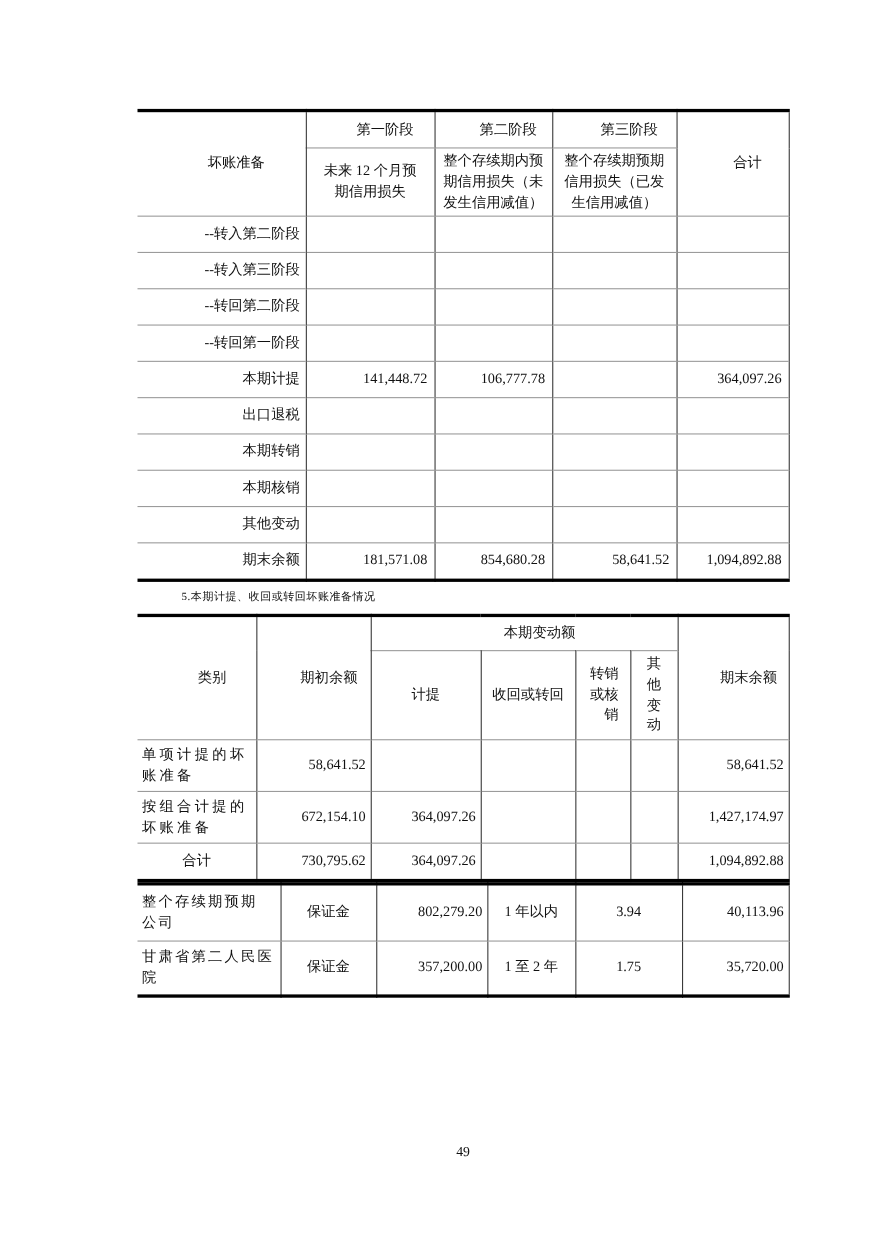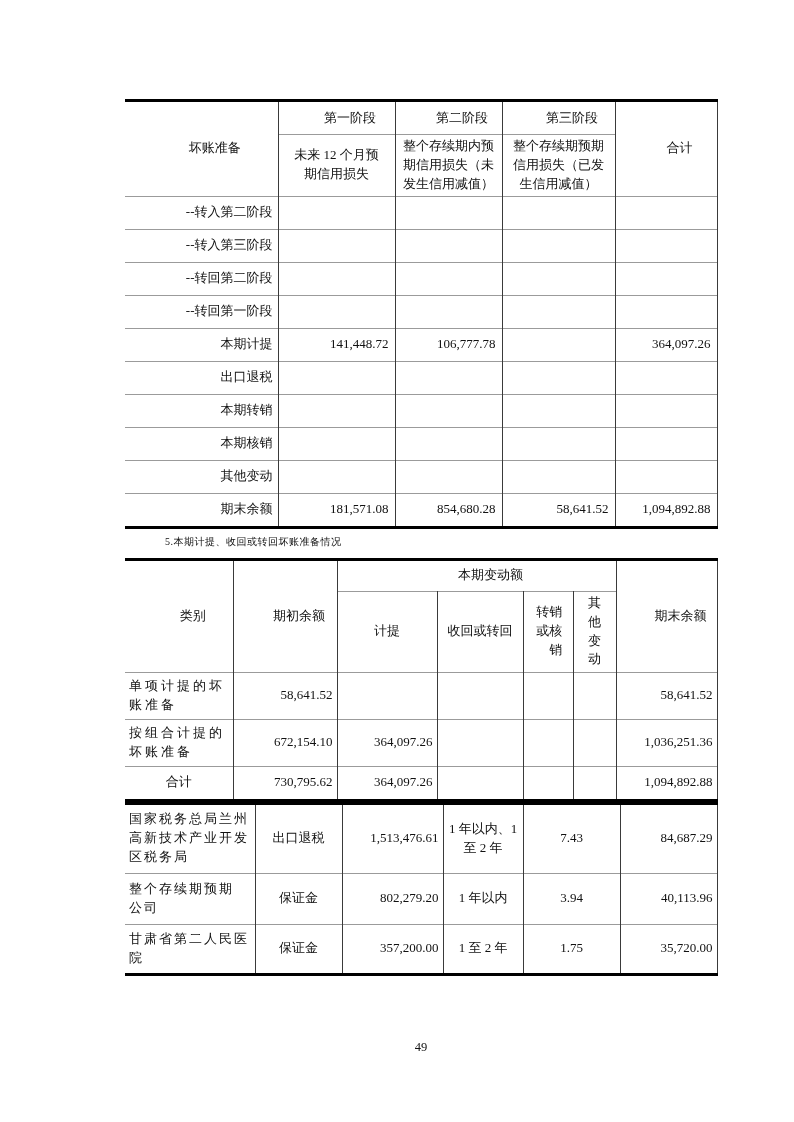--- a/index.html
+++ b/index.html
@@ -207,21 +207,21 @@
           <td class="num">58,641.52</td>
         </tr>
         <tr>
           <td class="lab ls3 pre" style="height:42px">按组合计提的
 坏账准备</td>
           <td class="num">672,154.10</td>
           <td class="num">364,097.26</td>
           <td class="num"></td>
           <td class="num"></td>
           <td class="num"></td>
-          <td class="num">1,036,251.36</td>
+          <td class="num">1,427,174.97</td>
         </tr>
         <tr>
           <td class="ctr" style="height:28px">合计</td>
           <td class="num">730,795.62</td>
           <td class="num">364,097.26</td>
           <td class="num"></td>
           <td class="num"></td>
           <td class="num"></td>
           <td class="num">1,094,892.88</td>
         </tr>
@@ -233,31 +233,20 @@
       <colgroup>
         <col style="width:130px">
           <col style="width:87px">
           <col style="width:101px">
           <col style="width:80px">
           <col style="width:97px">
           <col style="width:97px">
       </colgroup>
       <tbody>
         <tr>
-          <td class="lab ls2 pre" style="height:62px">国家税务总局兰州
-高新技术产业开发
-区税务局</td>
-          <td class="ctr">出口退税</td>
-          <td class="num">1,513,476.61</td>
-          <td class="ctr pre">1 年以内、1
-至 2 年</td>
-          <td class="ctr">7.43</td>
-          <td class="num">84,687.29</td>
-        </tr>
-        <tr>
           <td class="lab ls2 pre" style="height:44px">整个存续期预期
 公司</td>
           <td class="ctr">保证金</td>
           <td class="num">802,279.20</td>
           <td class="ctr">1 年以内</td>
           <td class="ctr">3.94</td>
           <td class="num">40,113.96</td>
         </tr>
         <tr>
           <td class="lab ls2 pre" style="height:42px">甘肃省第二人民医

